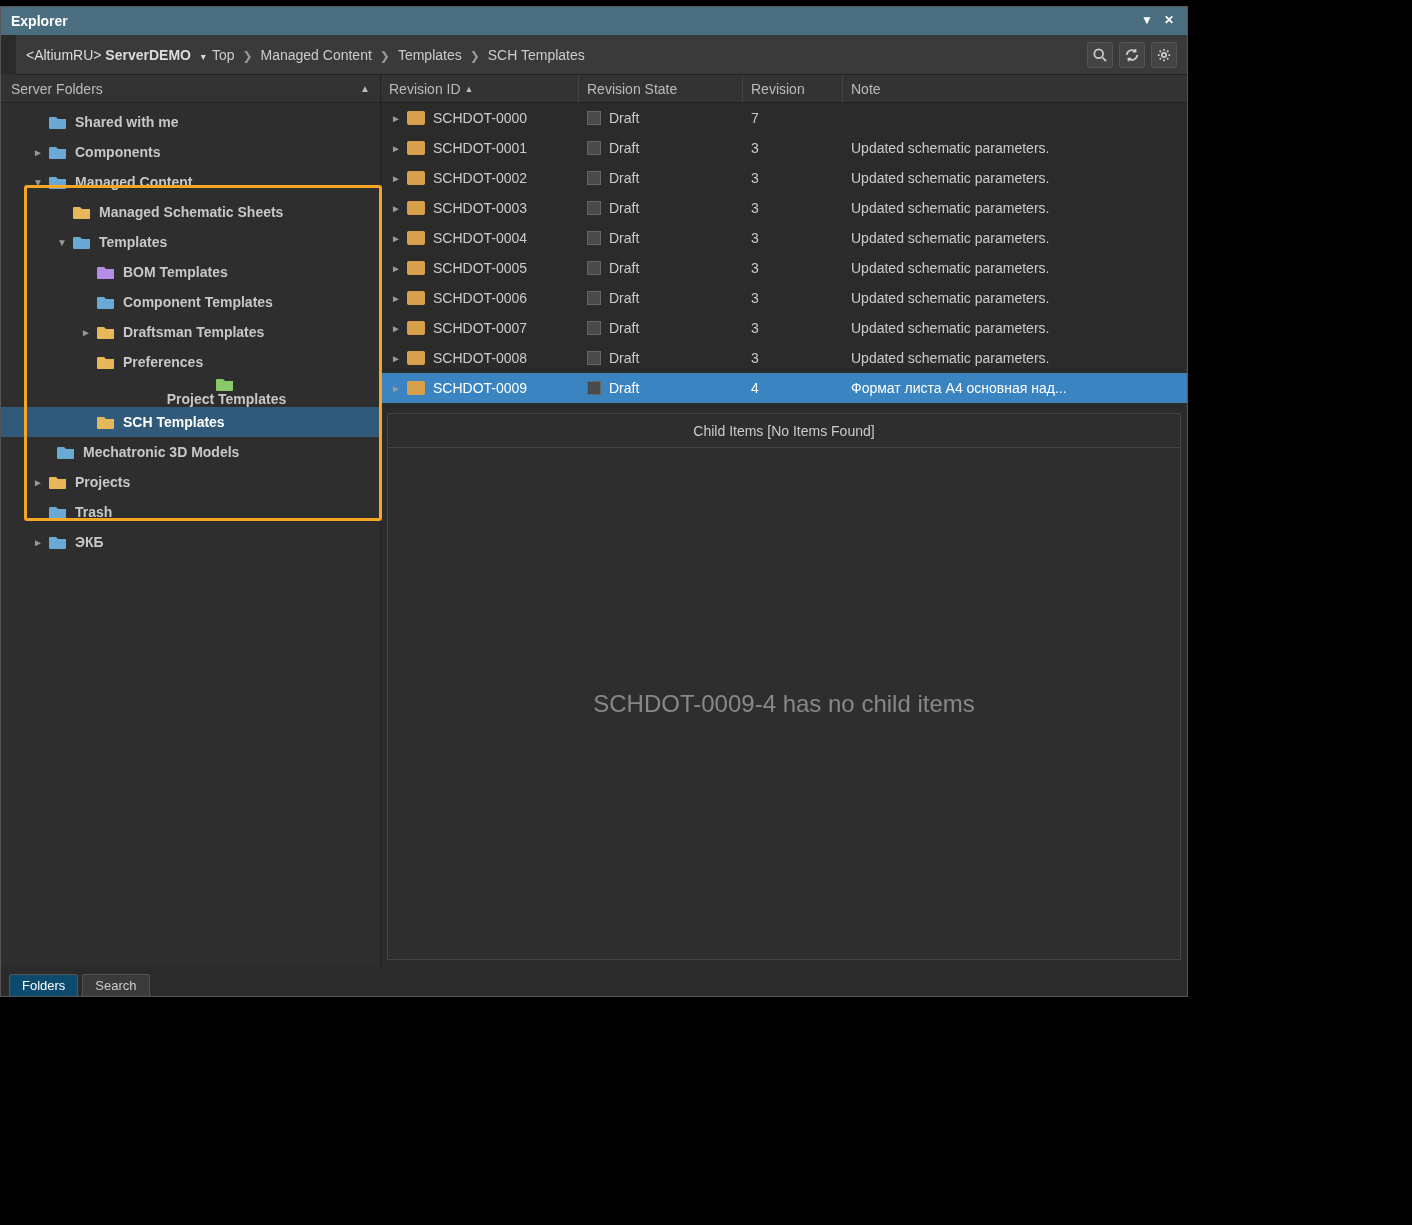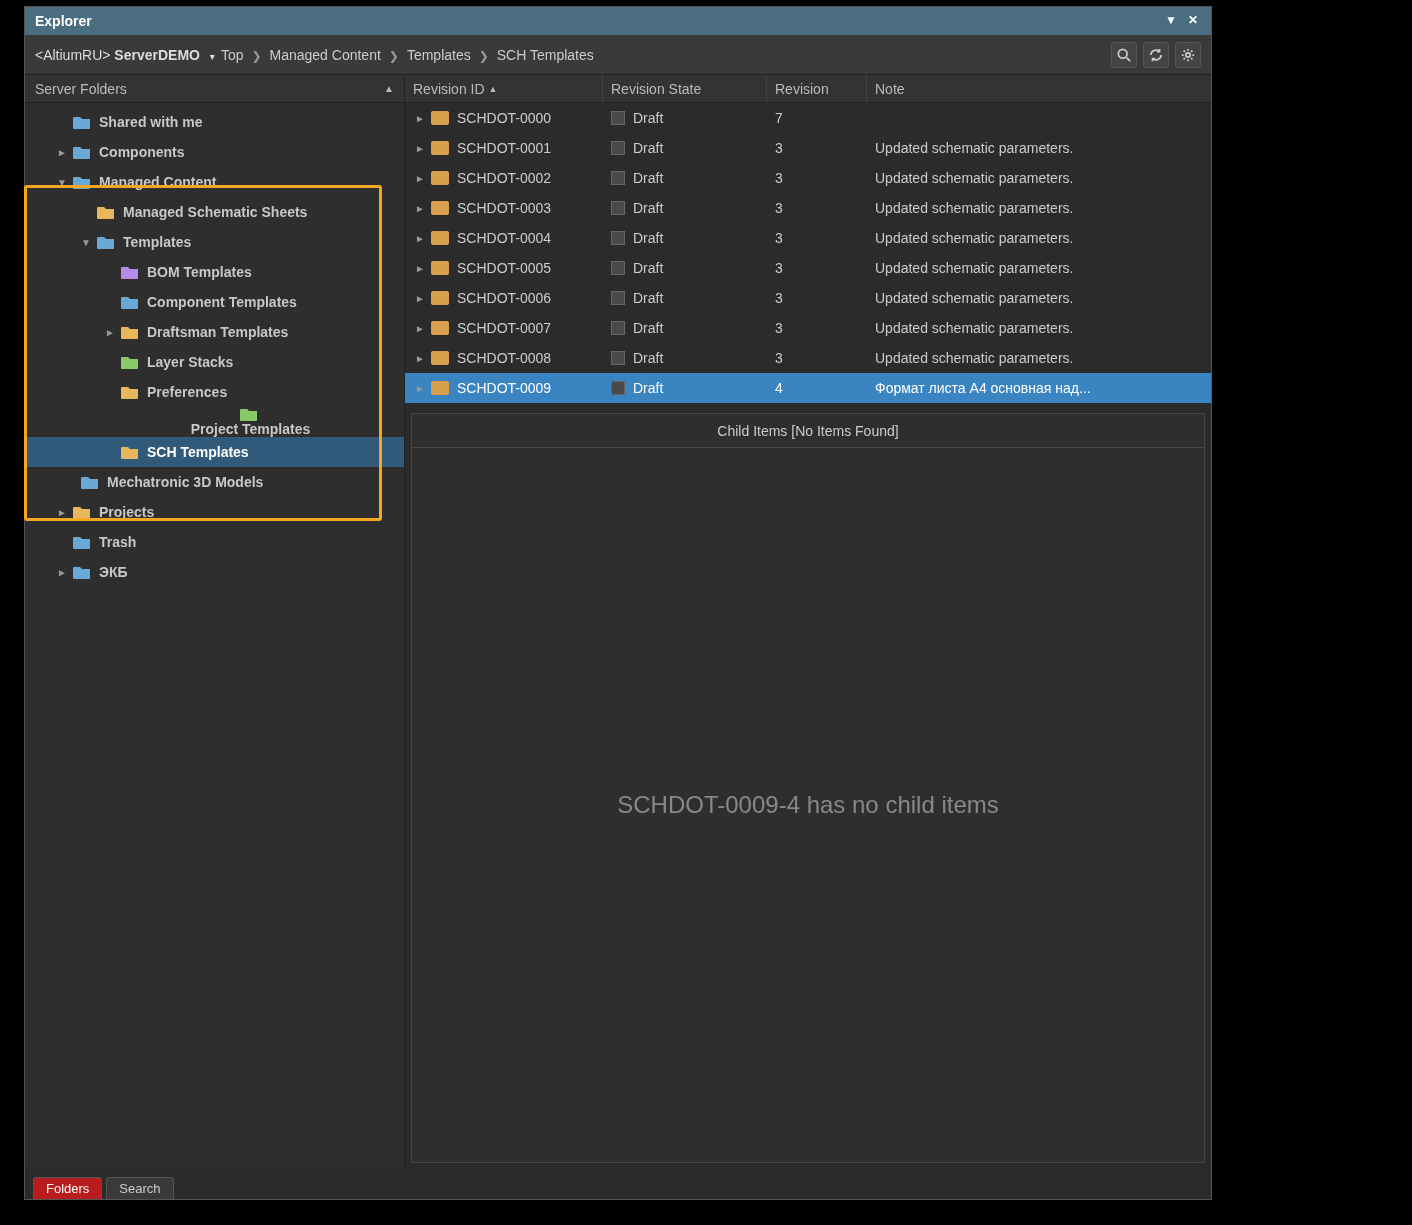--- a/index.html
+++ b/index.html
@@ -7,22 +7,22 @@
     background: #000;
     font-family: "Segoe UI", Tahoma, sans-serif;
     font-size: 14px;
     color: #c8c8c8;
     width: 1412px;
     height: 1225px;
     overflow: hidden;
   }
   .window {
     position: absolute;
-    left: 24px; top: 6px;
-    width: 1188px; height: 1194px;
+    left: 0; top: 6px;
+    width: 1188px; height: 991px;
     background: #2b2b2b;
     border: 1px solid #555;
   }
   .titlebar {
     background: #4b6d80;
     color: #fff;
     height: 28px;
     display: flex;
     align-items: center;
     padding: 0 10px;
@@ -30,20 +30,21 @@
   }
   .titlebar .spacer { flex: 1; }
   .titlebar .titlebar-btn { width: 16px; height: 16px; margin-left: 6px; color: #fff; font-size: 12px; cursor: pointer; text-align: center; }
   .toolbar {
     background: #3a3a3a;
     height: 40px;
     display: flex;
     align-items: center;
     padding: 0 10px;
     border-bottom: 1px solid #222;
+    margin-left: 15px;
   }
   .server-label { color: #ddd; }
   .server-label b { font-weight: 600; }
   .dropdown-caret { margin: 0 6px; font-size: 10px; }
   .crumb { color: #ccc; }
   .crumb-sep { margin: 0 8px; color: #999; font-size: 12px; }
   .toolbar .spacer { flex: 1; }
   .icon-btn {
     width: 26px; height: 26px;
     background: #444;
@@ -189,21 +190,21 @@
   .btab {
     background: #3a3a3a;
     border: 1px solid #555;
     border-bottom: none;
     padding: 3px 12px;
     font-size: 13px;
     color: #ccc;
     border-radius: 3px 3px 0 0;
     cursor: pointer;
   }
-  .btab.active { background: #b91c1c; color: #fff; }
+  .btab.active { background: #0c4a6e; color: #fff; }
   
   .sheet-outer { position:absolute; inset: 10px; background: repeating-linear-gradient(#f6f6f6, #f6f6f6 14px, #eee 14px, #eee 15px), repeating-linear-gradient(90deg, #f6f6f6, #f6f6f6 14px, #eee 14px, #eee 15px); border: 1px solid #333; }
   .sheet-inner { position:absolute; inset: 12px; border: 2px solid #0093d6; }
   .tbox { position:absolute; border: 2px solid #0093d6; }
 </style>
 </head>
 <body>
 
 <div class="window">
 
@@ -320,29 +321,20 @@
             <span class="expander">►</span>
             <span class="folder-icon yellow-icon">
               <svg width="18" height="14" viewBox="0 0 18 14">
                 <path fill="currentColor" d="M1 2h6l2 2h8v9a1 1 0 0 1-1 1H1a1 1 0 0 1-1-1V3a1 1 0 0 1 1-1z"></path>
               </svg>
             </span>
             <span>Draftsman Templates</span>
           </div>
           <div class="tree-item" style="padding-left: 78px;">
             <span class="expander"></span>
-            <span class="folder-icon green-icon">
-              <svg width="18" height="14" viewBox="0 0 18 14">
-                <path fill="currentColor" d="M1 2h6l2 2h8v9a1 1 0 0 1-1 1H1a1 1 0 0 1-1-1V3a1 1 0 0 1 1-1z"></path>
-              </svg>
-            </span>
-            <span>Layer Stacks</span>
-          </div>
-          <div class="tree-item" style="padding-left: 78px;">
-            <span class="expander"></span>
             <span class="folder-icon yellow-icon">
               <svg width="18" height="14" viewBox="0 0 18 14">
                 <path fill="currentColor" d="M1 2h6l2 2h8v9a1 1 0 0 1-1 1H1a1 1 0 0 1-1-1V3a1 1 0 0 1 1-1z"></path>
               </svg>
             </span>
             <span>Preferences</span>
           </div>
           <div class="tree-item" style="padding-left: 78px; flex-direction: column;">
             <span class="expander"></span>
             <span class="folder-icon green-icon">

